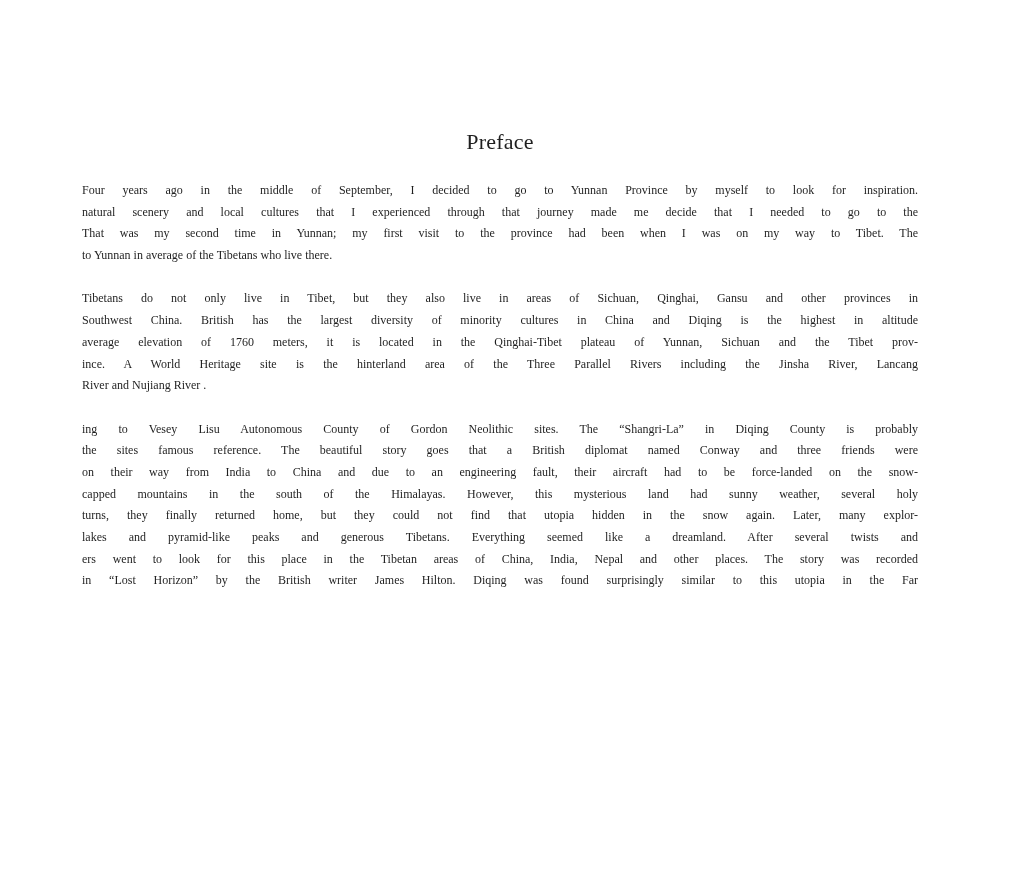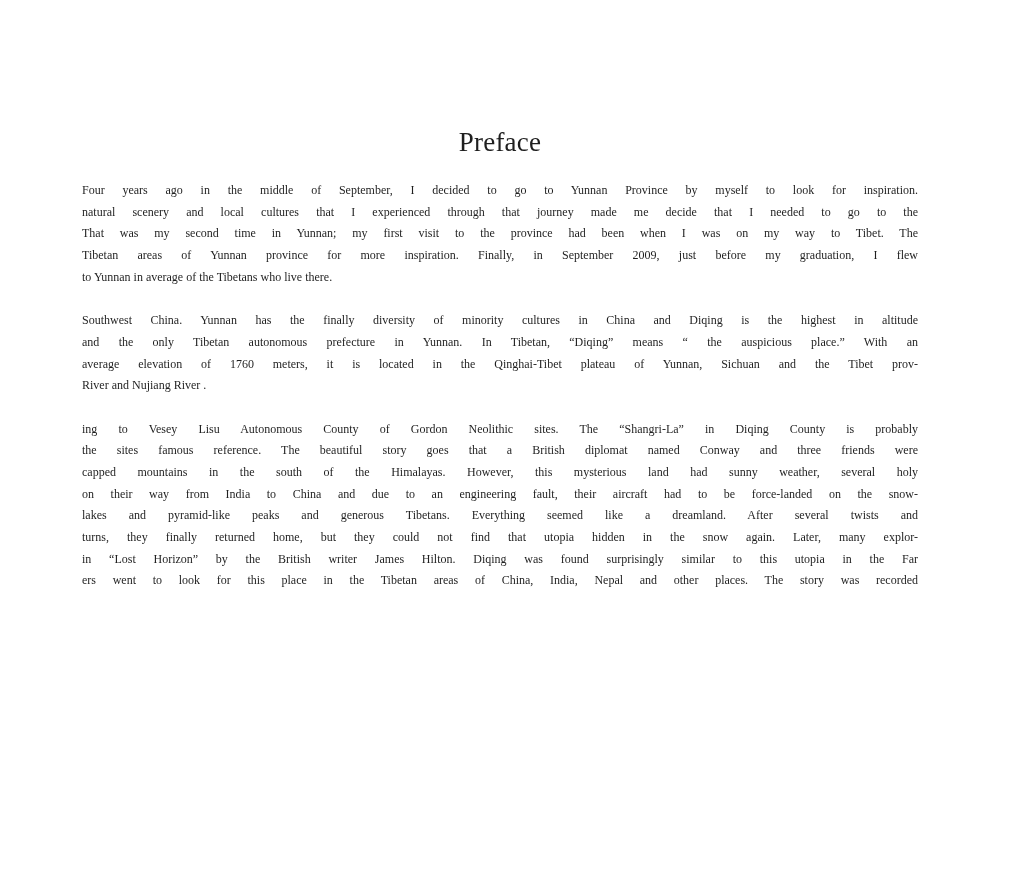--- a/index.html
+++ b/index.html
@@ -12,21 +12,21 @@
     position: relative;
     overflow: hidden;
   }
   .title {
     position: absolute;
     left: 82px;
     top: 129px;
     width: 836px;
     margin: 0;
     font-weight: 400;
-    font-size: 27px;
+    font-size: 22px;
     line-height: 26px;
     text-align: center;
     letter-spacing: 0.2px;
   }
   .doc-body {
     position: absolute;
     left: 82px;
     top: 180px;
     width: 836px;
   }
@@ -50,36 +50,36 @@
 
 <div>
   <h1 class="title">Preface</h1>
 
   <div class="doc-body">
 
     <div class="para">
       <div class="ln">Four years ago in the middle of September, I decided to go to Yunnan Province by myself to look for inspiration.</div>
       <div class="ln">natural scenery and local cultures that I experienced through that journey made me decide that I needed to go to the</div>
       <div class="ln">That was my second time in Yunnan; my first visit to the province had been when I was on my way to Tibet. The</div>
-      <div class="ln">Tibetan areas of Yunnan province for more inspiration. Finally, in September 2009, just before my graduation, I flew</div>
       <div class="ln last">to Yunnan in average of the Tibetans who live there.</div>
     </div>
 
     <div class="para">
-      <div class="ln">Southwest China. Yunnan has the finally diversity of minority cultures in China and Diqing is the highest in altitude</div>
-      <div class="ln">and the only Tibetan autonomous prefecture in Yunnan. In Tibetan, “Diqing” means “ the auspicious place.” With an</div>
+      <div class="ln">Tibetans do not only live in Tibet, but they also live in areas of Sichuan, Qinghai, Gansu and other provinces in</div>
+      <div class="ln">Southwest China. British has the largest diversity of minority cultures in China and Diqing is the highest in altitude</div>
       <div class="ln">average elevation of 1760 meters, it is located in the Qinghai-Tibet plateau of Yunnan, Sichuan and the Tibet prov-</div>
+      <div class="ln">ince. A World Heritage site is the hinterland area of the Three Parallel Rivers including the Jinsha River, Lancang</div>
       <div class="ln last">River and Nujiang River .</div>
     </div>
 
     <div class="para">
       <div class="ln">ing to Vesey Lisu Autonomous County of Gordon Neolithic sites. The “Shangri-La” in Diqing County is probably</div>
       <div class="ln">the sites famous reference. The beautiful story goes that a British diplomat named Conway and three friends were</div>
+      <div class="ln">on their way from India to China and due to an engineering fault, their aircraft had to be force-landed on the snow-</div>
       <div class="ln">capped mountains in the south of the Himalayas. However, this mysterious land had sunny weather, several holy</div>
-      <div class="ln">on their way from India to China and due to an engineering fault, their aircraft had to be force-landed on the snow-</div>
+      <div class="ln">turns, they finally returned home, but they could not find that utopia hidden in the snow again. Later, many explor-</div>
       <div class="ln">lakes and pyramid-like peaks and generous Tibetans. Everything seemed like a dreamland. After several twists and</div>
-      <div class="ln">turns, they finally returned home, but they could not find that utopia hidden in the snow again. Later, many explor-</div>
+      <div class="ln">ers went to look for this place in the Tibetan areas of China, India, Nepal and other places. The story was recorded</div>
       <div class="ln">in “Lost Horizon” by the British writer James Hilton. Diqing was found surprisingly similar to this utopia in the Far</div>
-      <div class="ln">ers went to look for this place in the Tibetan areas of China, India, Nepal and other places. The story was recorded</div>
     </div>
 
   </div>
 </div>
 
 </body></html>

